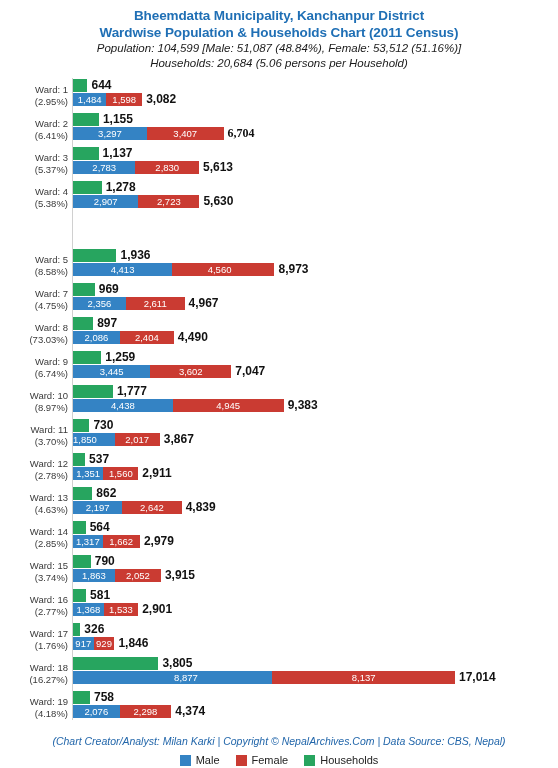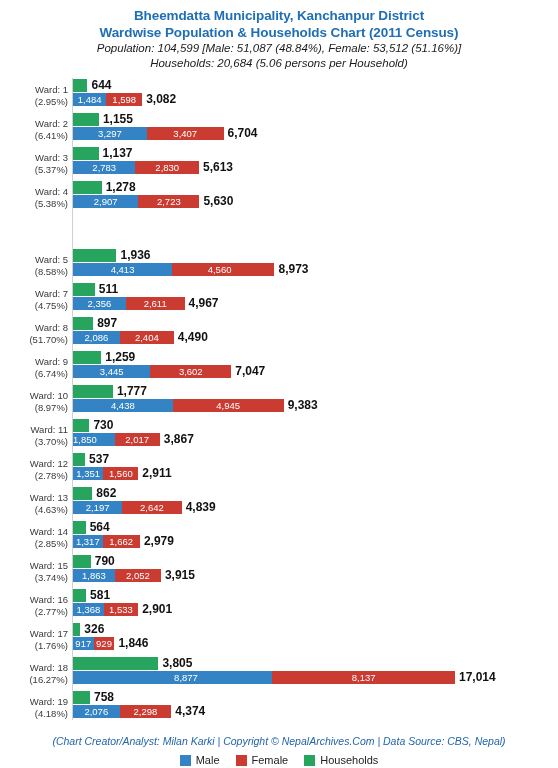--- a/index.html
+++ b/index.html
@@ -190,21 +190,21 @@
       </div>
       <div class="bar-row row-hh" style="width: 85.9322px;">
         <div class="bar bar-hh" style="width: 25.9322px; background: rgb(39, 165, 95);"></div>
         <div class="endlabel" style="left: 25.9322px;">1,155</div>
       </div>
       <div class="bar-row row-pop" style="width: 210.519px;">
         <div class="bar bar-male" style="width: 74.0246px; background: rgb(52, 131, 196);"></div>
         <div class="inbar-value" style="left: 0px; width: 74.0246px;">3,297</div>
         <div class="bar bar-female" style="left: 74.0246px; width: 76.4943px; background: rgb(202, 59, 50);"></div>
         <div class="inbar-value" style="left: 74.0246px; width: 76.4943px;">3,407</div>
-        <div class="endlabel" style="left: 150.519px;">6,704</div>
+        <div class="endlabel" style="left: 150.519px; font-family: Liberation Serif, serif;">6,704</div>
       </div>
     </div>
     <div class="ward-group" style="top: 68px;">
       <div class="ward-label" style="top: 6px;">
         <span class="ln1">Ward: 3</span>
         <span class="ln2">(5.37%)</span>
       </div>
       <div class="bar-row row-hh" style="width: 85.528px;">
         <div class="bar bar-hh" style="width: 25.528px; background: rgb(39, 165, 95);"></div>
         <div class="endlabel" style="left: 25.528px;">1,137</div>
@@ -251,34 +251,34 @@
         <div class="endlabel" style="left: 201.463px;">8,973</div>
       </div>
     </div>
     <div class="ward-group" style="top: 204px;">
       <div class="ward-label" style="top: 6px;">
         <span class="ln1">Ward: 7</span>
         <span class="ln2">(4.75%)</span>
       </div>
       <div class="bar-row row-hh" style="width: 81.7561px;">
         <div class="bar bar-hh" style="width: 21.7561px; background: rgb(39, 165, 95);"></div>
-        <div class="endlabel" style="left: 21.7561px;">511</div>
+        <div class="endlabel" style="left: 21.7561px;">969</div>
       </div>
       <div class="bar-row row-pop" style="width: 171.52px;">
         <div class="bar bar-male" style="width: 52.8971px; background: rgb(52, 131, 196);"></div>
         <div class="inbar-value" style="left: 0px; width: 52.8971px;">2,356</div>
         <div class="bar bar-female" style="left: 52.8971px; width: 58.6224px; background: rgb(202, 59, 50);"></div>
         <div class="inbar-value" style="left: 52.8971px; width: 58.6224px;">2,611</div>
         <div class="endlabel" style="left: 111.52px;">4,967</div>
       </div>
     </div>
     <div class="ward-group" style="top: 238px;">
       <div class="ward-label" style="top: 6px;">
         <span class="ln1">Ward: 8</span>
-        <span class="ln2">(51.70%)</span>
+        <span class="ln2">(73.03%)</span>
       </div>
       <div class="bar-row row-hh" style="width: 80.1395px;">
         <div class="bar bar-hh" style="width: 20.1395px; background: rgb(39, 165, 95);"></div>
         <div class="endlabel" style="left: 20.1395px;">897</div>
       </div>
       <div class="bar-row row-pop" style="width: 160.81px;">
         <div class="bar bar-male" style="width: 46.8351px; background: rgb(52, 131, 196);"></div>
         <div class="inbar-value" style="left: 0px; width: 46.8351px;">2,086</div>
         <div class="bar bar-female" style="left: 46.8351px; width: 53.9748px; background: rgb(202, 59, 50);"></div>
         <div class="inbar-value" style="left: 46.8351px; width: 53.9748px;">2,404</div>

